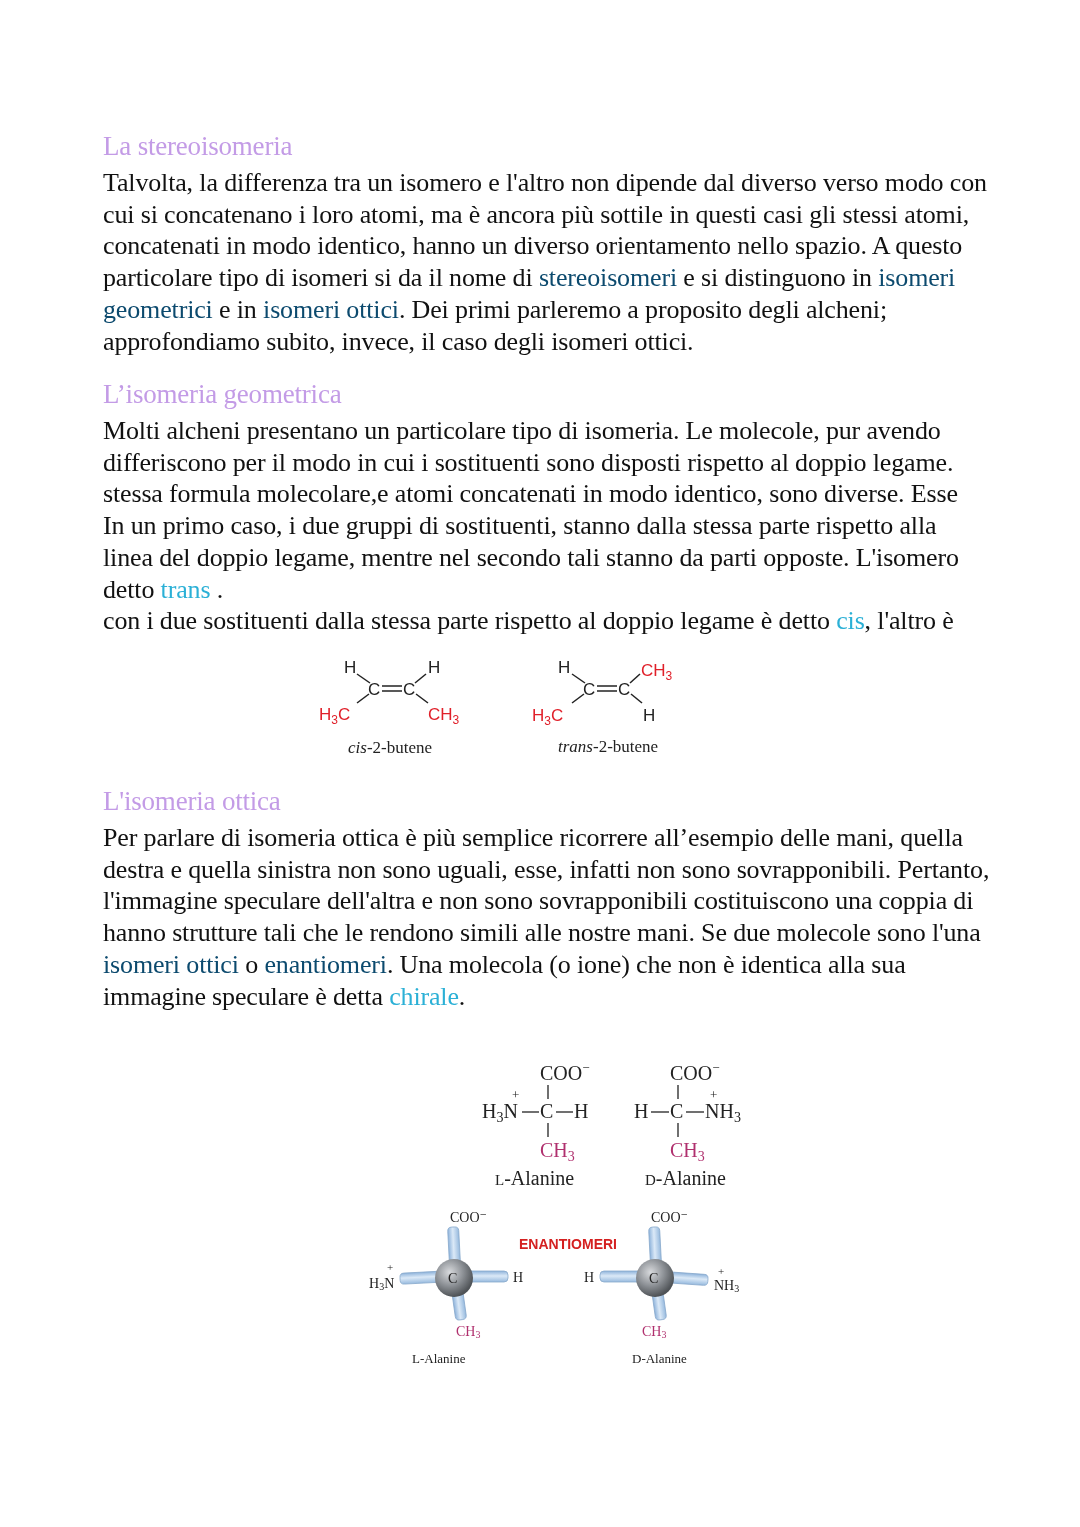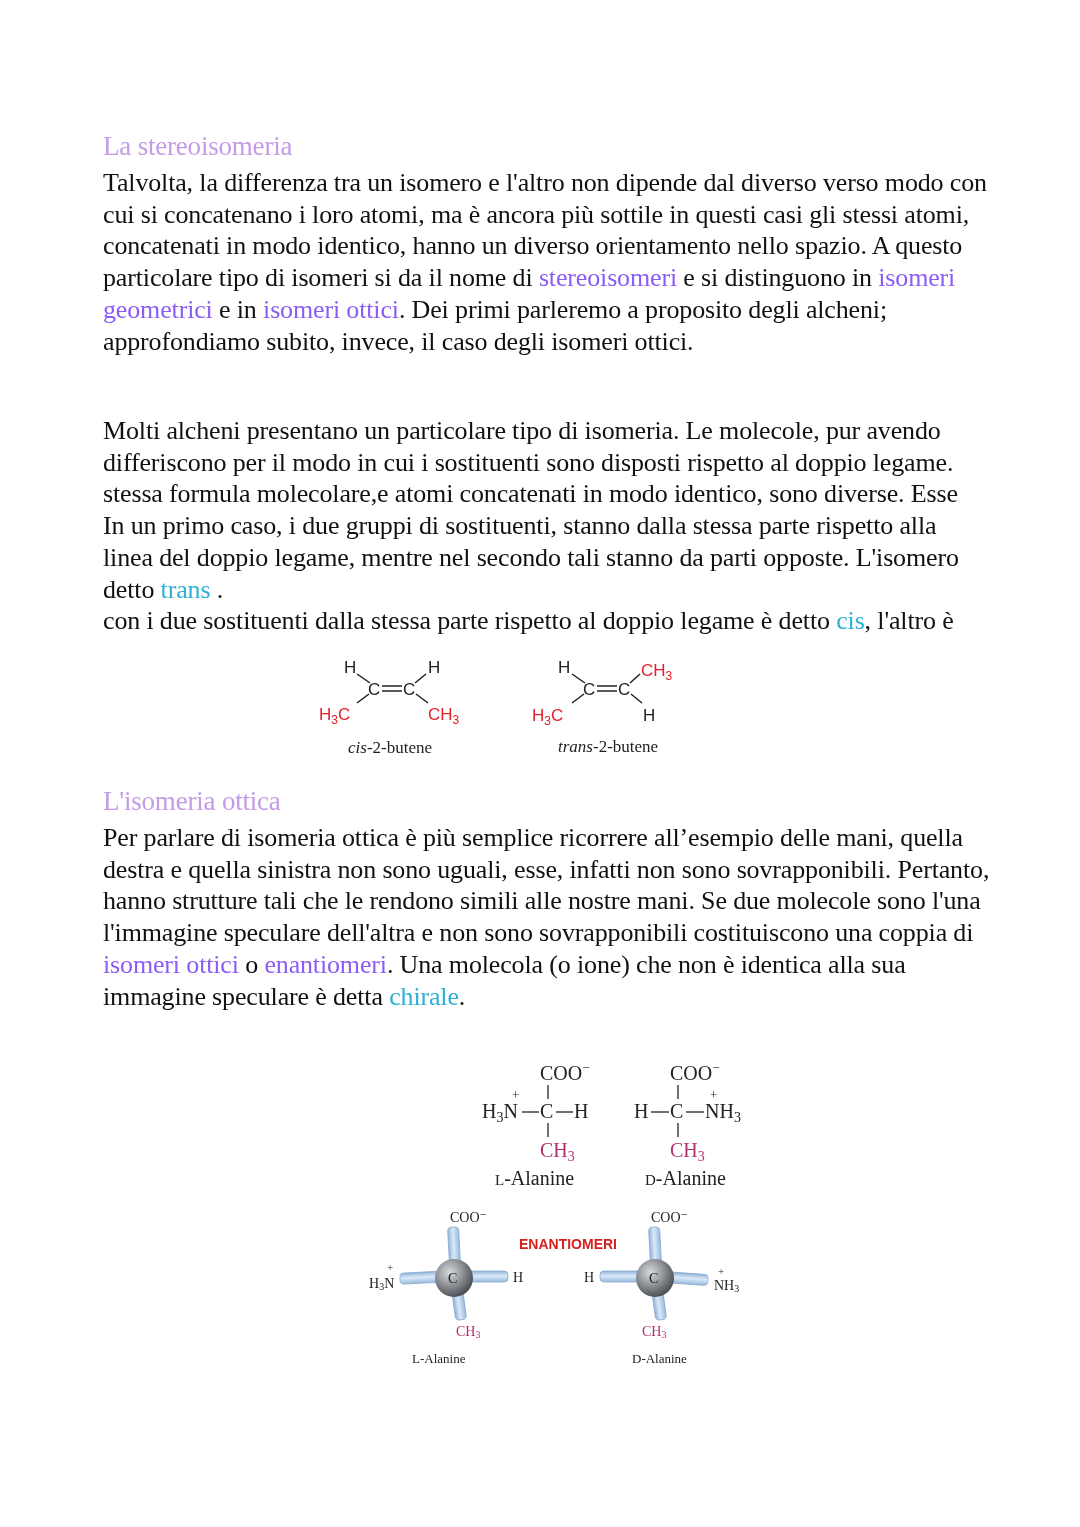--- a/index.html
+++ b/index.html
@@ -11,41 +11,42 @@
     font-size: 27px; color: #c39be6; line-height: 32px; margin: 0; font-weight: normal;
     letter-spacing: -0.2px;
   }
   .para {
     position: absolute; left: 103px; width: 880px;
     font-family: "Liberation Serif", "DejaVu Serif", serif;
     font-size: 26px; color: #111111; line-height: 31.7px;
     margin: 0; letter-spacing: -0.15px;
   }
   .para .line { display: block; white-space: nowrap; }
-  .kw-purple { color: #8b5cf6; text-align: center; }
+  .kw-purple { color: #0c4a6e; text-align: center; }
   .kw-cyan { color: #2bb0d6; }
   .fig { position: absolute; }
   svg text { font-family: "Liberation Sans", "DejaVu Sans", sans-serif; }
   .serif { font-family: "Liberation Serif", "DejaVu Serif", serif !important; }
 </style>
 </head>
 <body>
 
 <div class="page">
 
   <h2 class="heading" style="top:130px">La stereoisomeria</h2>
   <div class="para" style="top:167px">
       <span class="line"><span>Talvolta, la differenza tra un isomero e l'altro non dipende dal diverso verso modo con</span></span>
       <span class="line"><span>cui si concatenano i loro atomi, ma è ancora più sottile in questi casi gli stessi atomi,</span></span>
       <span class="line"><span>concatenati in modo identico, hanno un diverso orientamento nello spazio. A questo</span></span>
       <span class="line"><span>particolare tipo di isomeri si da il nome di </span><span class="kw-purple">stereoisomeri</span><span> e si distinguono in </span><span class="kw-purple">isomeri</span></span>
       <span class="line"><span class="kw-purple">geometrici</span><span> e in </span><span class="kw-purple">isomeri ottici</span><span>. Dei primi parleremo a proposito degli alcheni;</span></span>
       <span class="line"><span>approfondiamo subito, invece, il caso degli isomeri ottici.</span></span>
     </div>
 
+  <h2 class="heading" style="top:378px">L’isomeria geometrica</h2>
   <div class="para" style="top:415px">
       <span class="line"><span>Molti alcheni presentano un particolare tipo di isomeria. Le molecole, pur avendo</span></span>
       <span class="line"><span>differiscono per il modo in cui i sostituenti sono disposti rispetto al doppio legame.</span></span>
       <span class="line"><span>stessa formula molecolare,e atomi concatenati in modo identico, sono diverse. Esse</span></span>
       <span class="line"><span>In un primo caso, i due gruppi di sostituenti, stanno dalla stessa parte rispetto alla</span></span>
       <span class="line"><span>linea del doppio legame, mentre nel secondo tali stanno da parti opposte. L'isomero</span></span>
       <span class="line"><span>detto </span><span class="kw-cyan">trans</span><span> .</span></span>
       <span class="line"><span>con i due sostituenti dalla stessa parte rispetto al doppio legame è detto </span><span class="kw-cyan">cis</span><span>, l'altro è</span></span>
     </div>
 
@@ -80,22 +81,22 @@
       <text x="232" y="71" font-size="17" fill="#e0202a">H<tspan font-size="12" dy="4">3</tspan><tspan dy="-4">C</tspan></text>
       <text x="343" y="71" font-size="17" fill="#222">H</text>
       <text x="258" y="102" font-size="17" fill="#222" class="serif"><tspan font-style="italic">trans</tspan><tspan>-2-butene</tspan></text>
     </g>
   </svg>
 
   <h2 class="heading" style="top:785px">L'isomeria ottica</h2>
   <div class="para" style="top:822px">
       <span class="line"><span>Per parlare di isomeria ottica è più semplice ricorrere all’esempio delle mani, quella</span></span>
       <span class="line"><span>destra e quella sinistra non sono uguali, esse, infatti non sono sovrapponibili. Pertanto,</span></span>
+      <span class="line"><span>l'immagine speculare dell'altra e non sono sovrapponibili costituiscono una coppia di</span></span>
       <span class="line"><span>hanno strutture tali che le rendono simili alle nostre mani. Se due molecole sono l'una</span></span>
-      <span class="line"><span>l'immagine speculare dell'altra e non sono sovrapponibili costituiscono una coppia di</span></span>
       <span class="line"><span class="kw-purple">isomeri ottici</span><span> o </span><span class="kw-purple">enantiomeri</span><span>. Una molecola (o ione) che non è identica alla sua</span></span>
       <span class="line"><span>immagine speculare è detta </span><span class="kw-cyan">chirale</span><span>.</span></span>
     </div>
 
   <svg class="fig" style="left:470px;top:1055px" width="290" height="140" viewBox="0 0 290 140">
     <g class="serif">
       <text x="70" y="25" font-size="20" fill="#222" class="serif"><tspan>COO</tspan><tspan font-size="13" dy="-8">−</tspan></text>
       <line x1="78" y1="30" x2="78" y2="44" stroke="#222" stroke-width="1.3"></line>
       <text x="42" y="44" font-size="13" fill="#222" class="serif">+</text>
       <text x="12" y="63" font-size="20" fill="#222" class="serif">H<tspan font-size="14" dy="4">3</tspan><tspan dy="-4">N</tspan></text>

